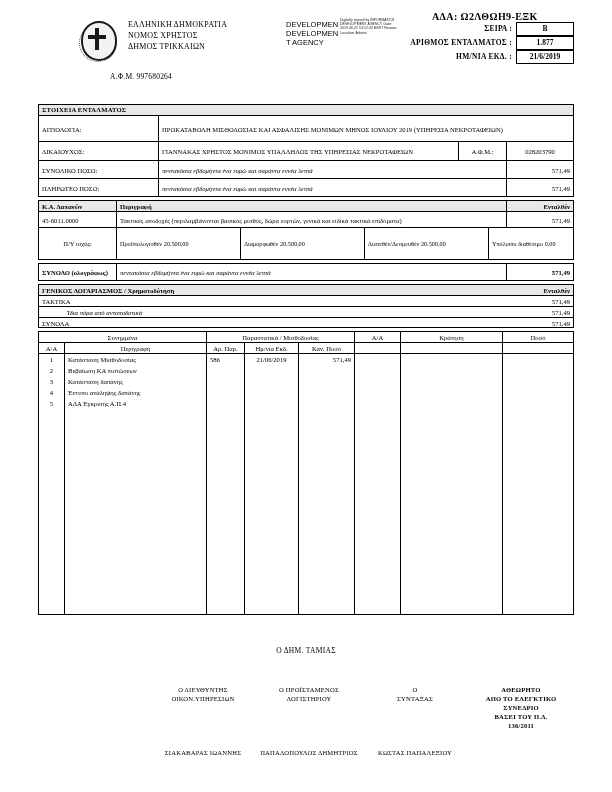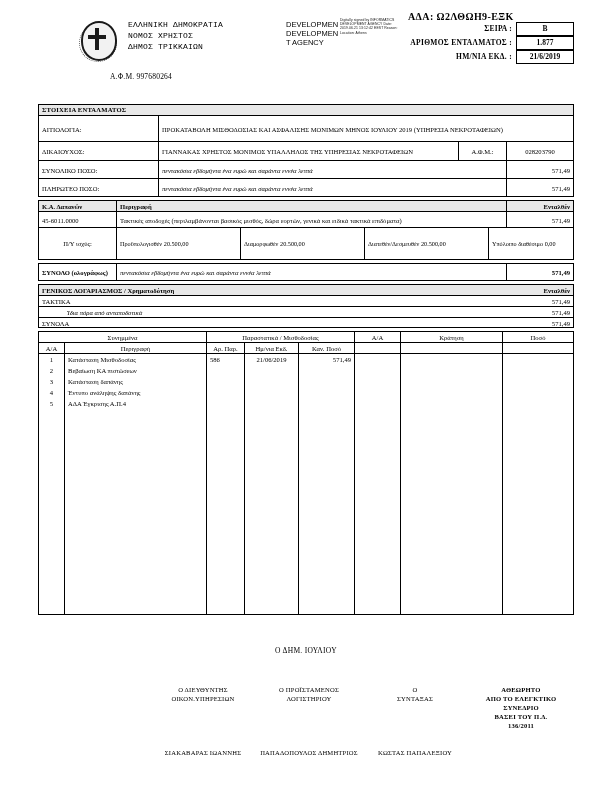--- a/index.html
+++ b/index.html
@@ -9,42 +9,42 @@
     font-family:"Liberation Serif", serif;
     font-size:7px;
     color:#000;
     position:relative;
     overflow:hidden;
   }
   .page{position:relative;width:612px;height:792px;}
 
   
   .ada{
-    position:absolute;left:408px;top:11px;
+    position:absolute;left:432px;top:11px;
     font-family:"Liberation Serif",serif;
     font-size:10px;font-weight:bold;letter-spacing:.4px;
   }
   .emblem{
     position:absolute;left:78px;top:18px;width:38px;height:44px;
   }
   .emblem .circ{
     position:absolute;left:3px;top:3px;width:32px;height:36px;
     border:2px solid #1a1a1a;border-radius:50%/48%;
     background:#f2f2f2;
   }
   .emblem .cross-v{position:absolute;left:17px;top:10px;width:4px;height:22px;background:#1a1a1a;}
   .emblem .cross-h{position:absolute;left:10px;top:17px;width:18px;height:4px;background:#1a1a1a;}
   .emblem .wreath{
     position:absolute;left:1px;top:6px;width:36px;height:36px;
     border:1px dotted #555;border-radius:50%;
   }
 
   .org{
     position:absolute;left:128px;top:19px;width:140px;
-    font-size:8px;line-height:11px;letter-spacing:.2px;font-family:Liberation Mono, monospace;
+    font-size:8px;line-height:11px;letter-spacing:.2px;
   }
   .afm{
     position:absolute;left:110px;top:72px;font-size:7.5px;letter-spacing:.2px;
   }
 
   .ida{
     position:absolute;left:286px;top:20px;width:52px;
     font-size:7.5px;line-height:9px;font-family:"Liberation Sans",sans-serif;
   }
   .ida-blob{
@@ -300,21 +300,21 @@
       <div style="width:56px;height:260px;border-right:1px solid #000;box-sizing:border-box;">
         <div class="cell rgt" style="height:11px;">571,49</div>
       </div>
 
       <div style="width:46px;height:260px;border-right:1px solid #000;box-sizing:border-box;"></div>
       <div style="width:102px;height:260px;border-right:1px solid #000;box-sizing:border-box;"></div>
       <div style="flex:1;height:260px;box-sizing:border-box;"></div>
     </div>
   </div>
 
-  <div class="f2">Ο ΔΗΜ. ΙΟΥΛΙΟΥ</div>
+  <div class="f2">Ο ΔΗΜ. ΤΑΜΙΑΣ</div>
 
   <div class="sigs">
     <div class="sig-row">
       <div class="sig-col" style="white-space:pre-line;">Ο ΔΙΕΥΘΥΝΤΗΣ
 ΟΙΚΟΝ.ΥΠΗΡΕΣΙΩΝ</div>
       <div class="sig-col" style="white-space:pre-line;">Ο ΠΡΟΪΣΤΑΜΕΝΟΣ
 ΛΟΓΙΣΤΗΡΙΟΥ</div>
       <div class="sig-col" style="white-space:pre-line;">Ο
 ΣΥΝΤΑΞΑΣ</div>
       <div class="sig-col approve" style="white-space:pre-line;font-weight:bold;">ΑΘΕΩΡΗΤΟ

